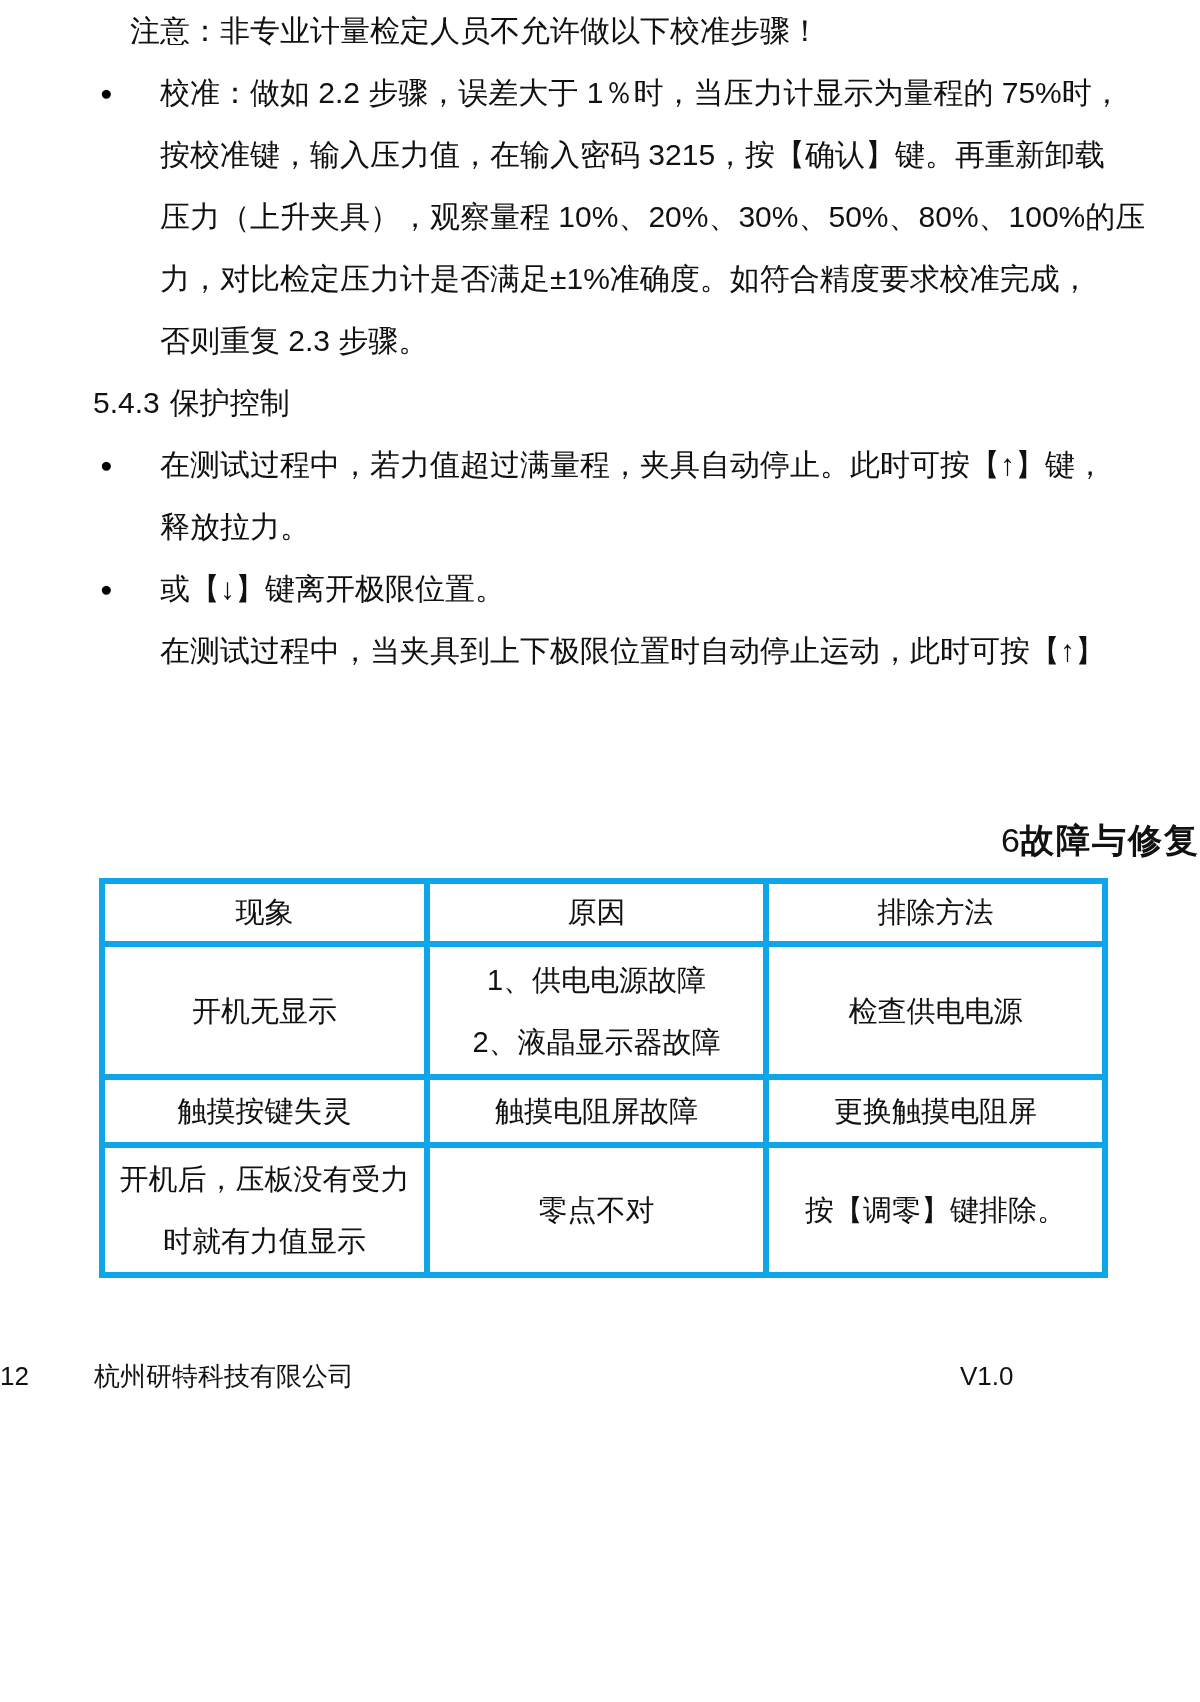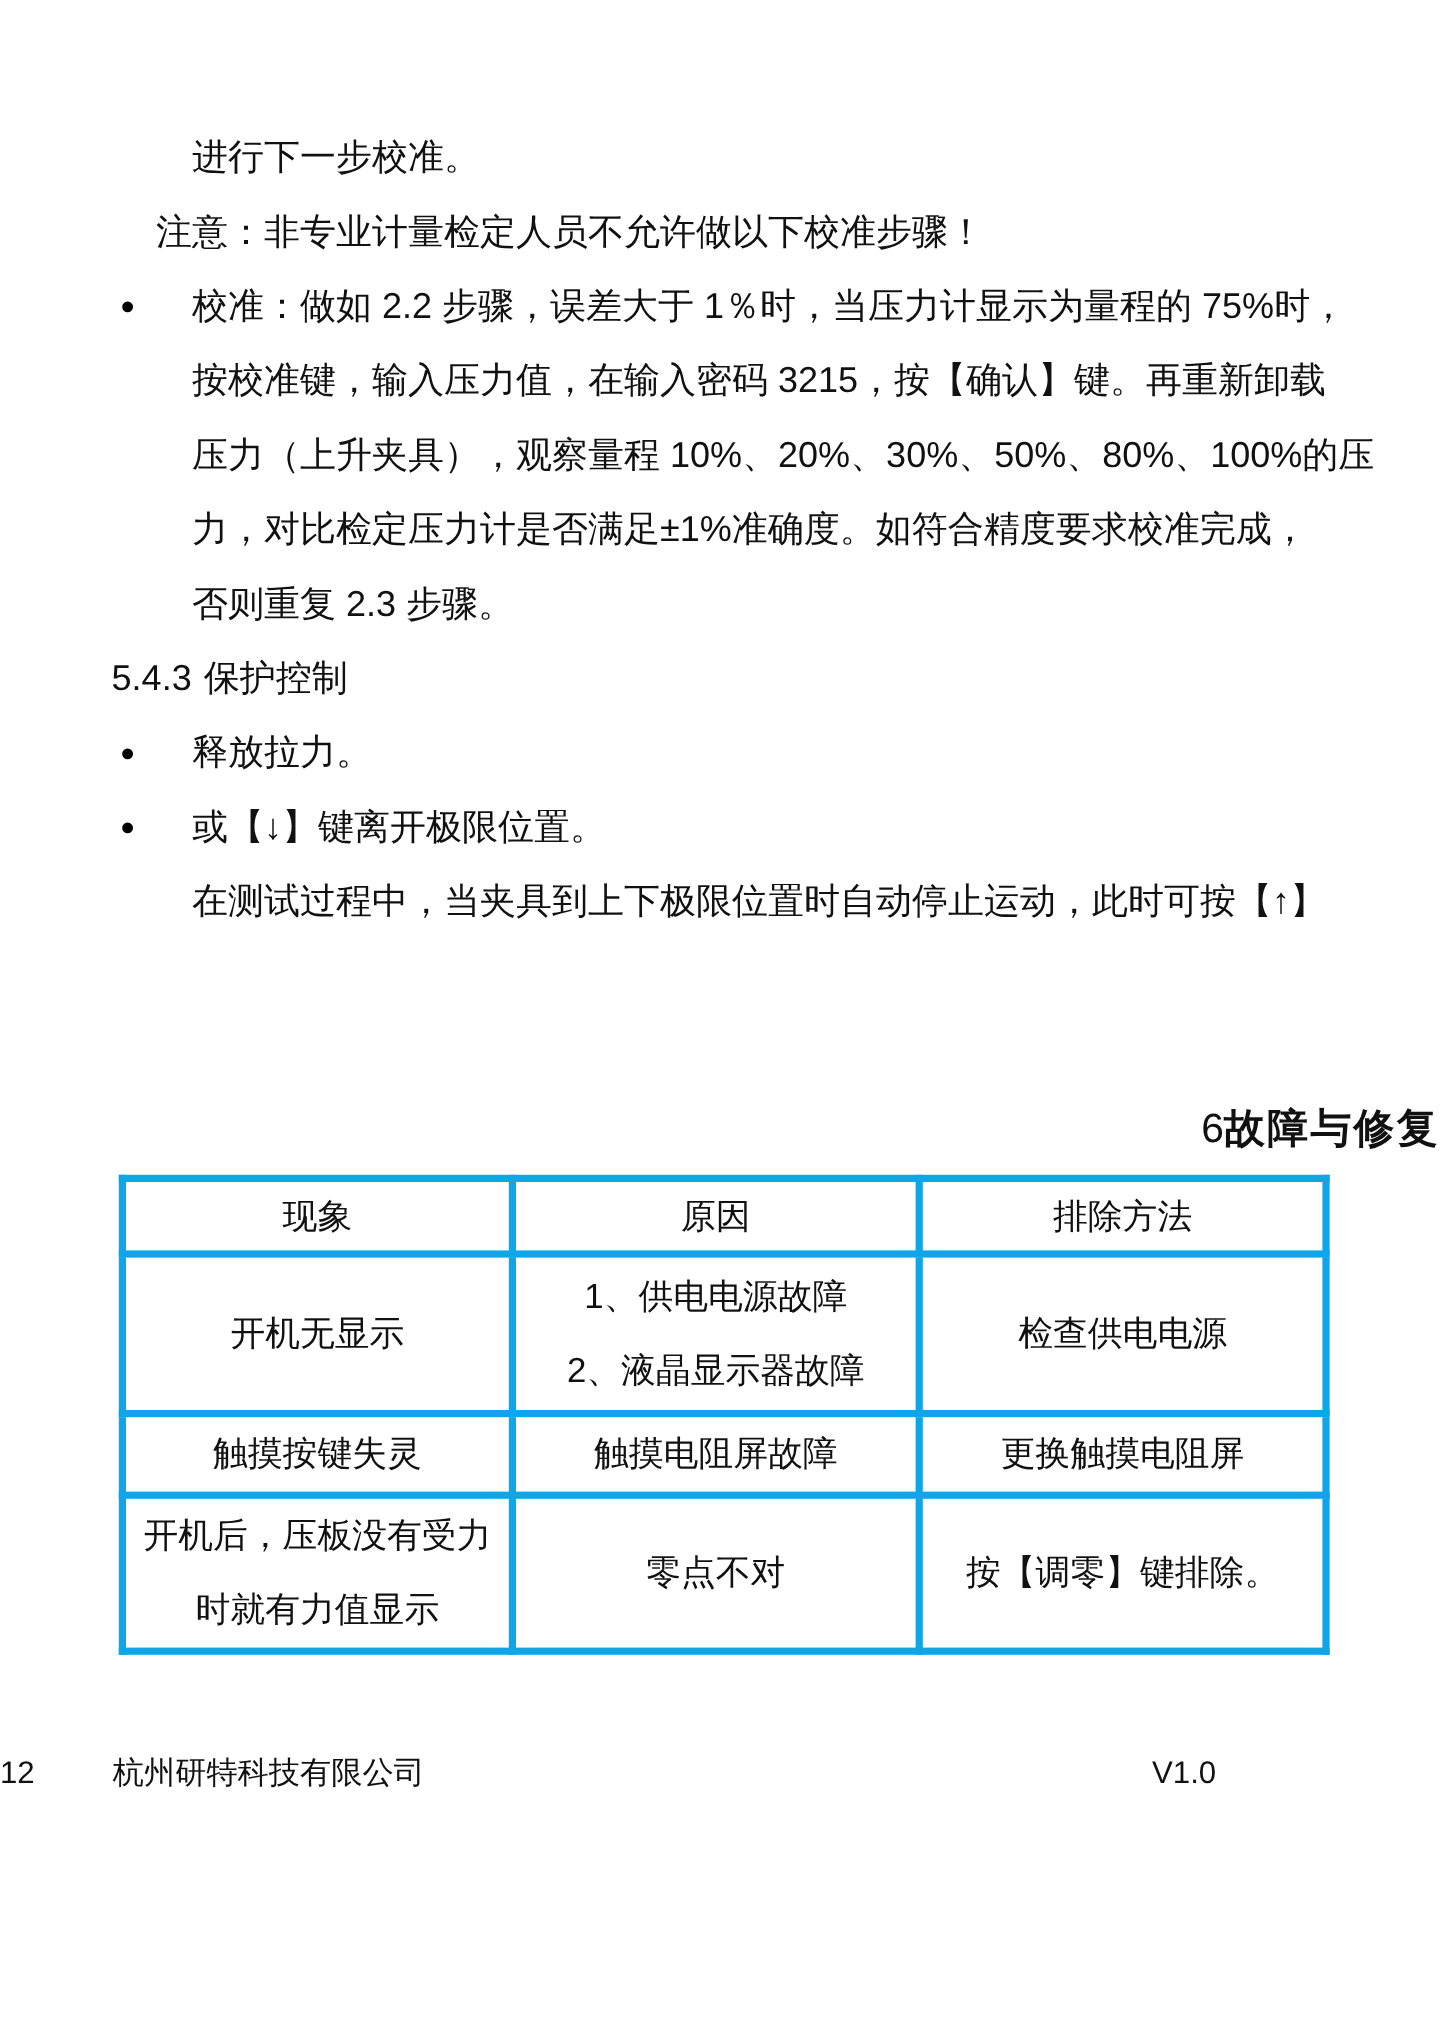--- a/index.html
+++ b/index.html
@@ -79,21 +79,20 @@
   }
   .footer .f-company { position: absolute; left: 94px; top: 0; }
   .footer .f-page    { position: absolute; left: 0; right: 0; top: 0; text-align: left; }
   .footer .f-version { position: absolute; left: 960px; top: 0; }
 </style>
 </head>
 <body>
 
 <div class="doc">
 
-  <div class="line p-intro">进行下一步校准。</div>
 
   <div class="line p-notice">注意：非专业计量检定人员不允许做以下校准步骤！</div>
 
   <div class="bullet">
     <span class="dot">●</span>
     <div class="btext">
       <div class="line">校准：做如 2.2 步骤，误差大于 1％时，当压力计显示为量程的 75%时，</div>
       <div class="line">按校准键，输入压力值，在输入密码 3215，按【确认】键。再重新卸载</div>
       <div class="line">压力（上升夹具），观察量程 10%、20%、30%、50%、80%、100%的压</div>
       <div class="line">力，对比检定压力计是否满足±1%准确度。如符合精度要求校准完成，</div>
@@ -101,20 +100,21 @@
     </div>
   </div>
 
   <div class="line section-label">
     <span class="num">5.4.3</span><span>保护控制</span>
   </div>
 
   <div class="bullet">
     <span class="dot">●</span>
     <div class="btext">
+      <div class="line">在测试过程中，若力值超过满量程，夹具自动停止。此时可按【↑】键，</div>
       <div class="line">释放拉力。</div>
     </div>
   </div>
 
   <div class="bullet">
     <span class="dot">●</span>
     <div class="btext">
       <div class="line">或【↓】键离开极限位置。</div>
       <div class="line">在测试过程中，当夹具到上下极限位置时自动停止运动，此时可按【↑】</div>
     </div>

